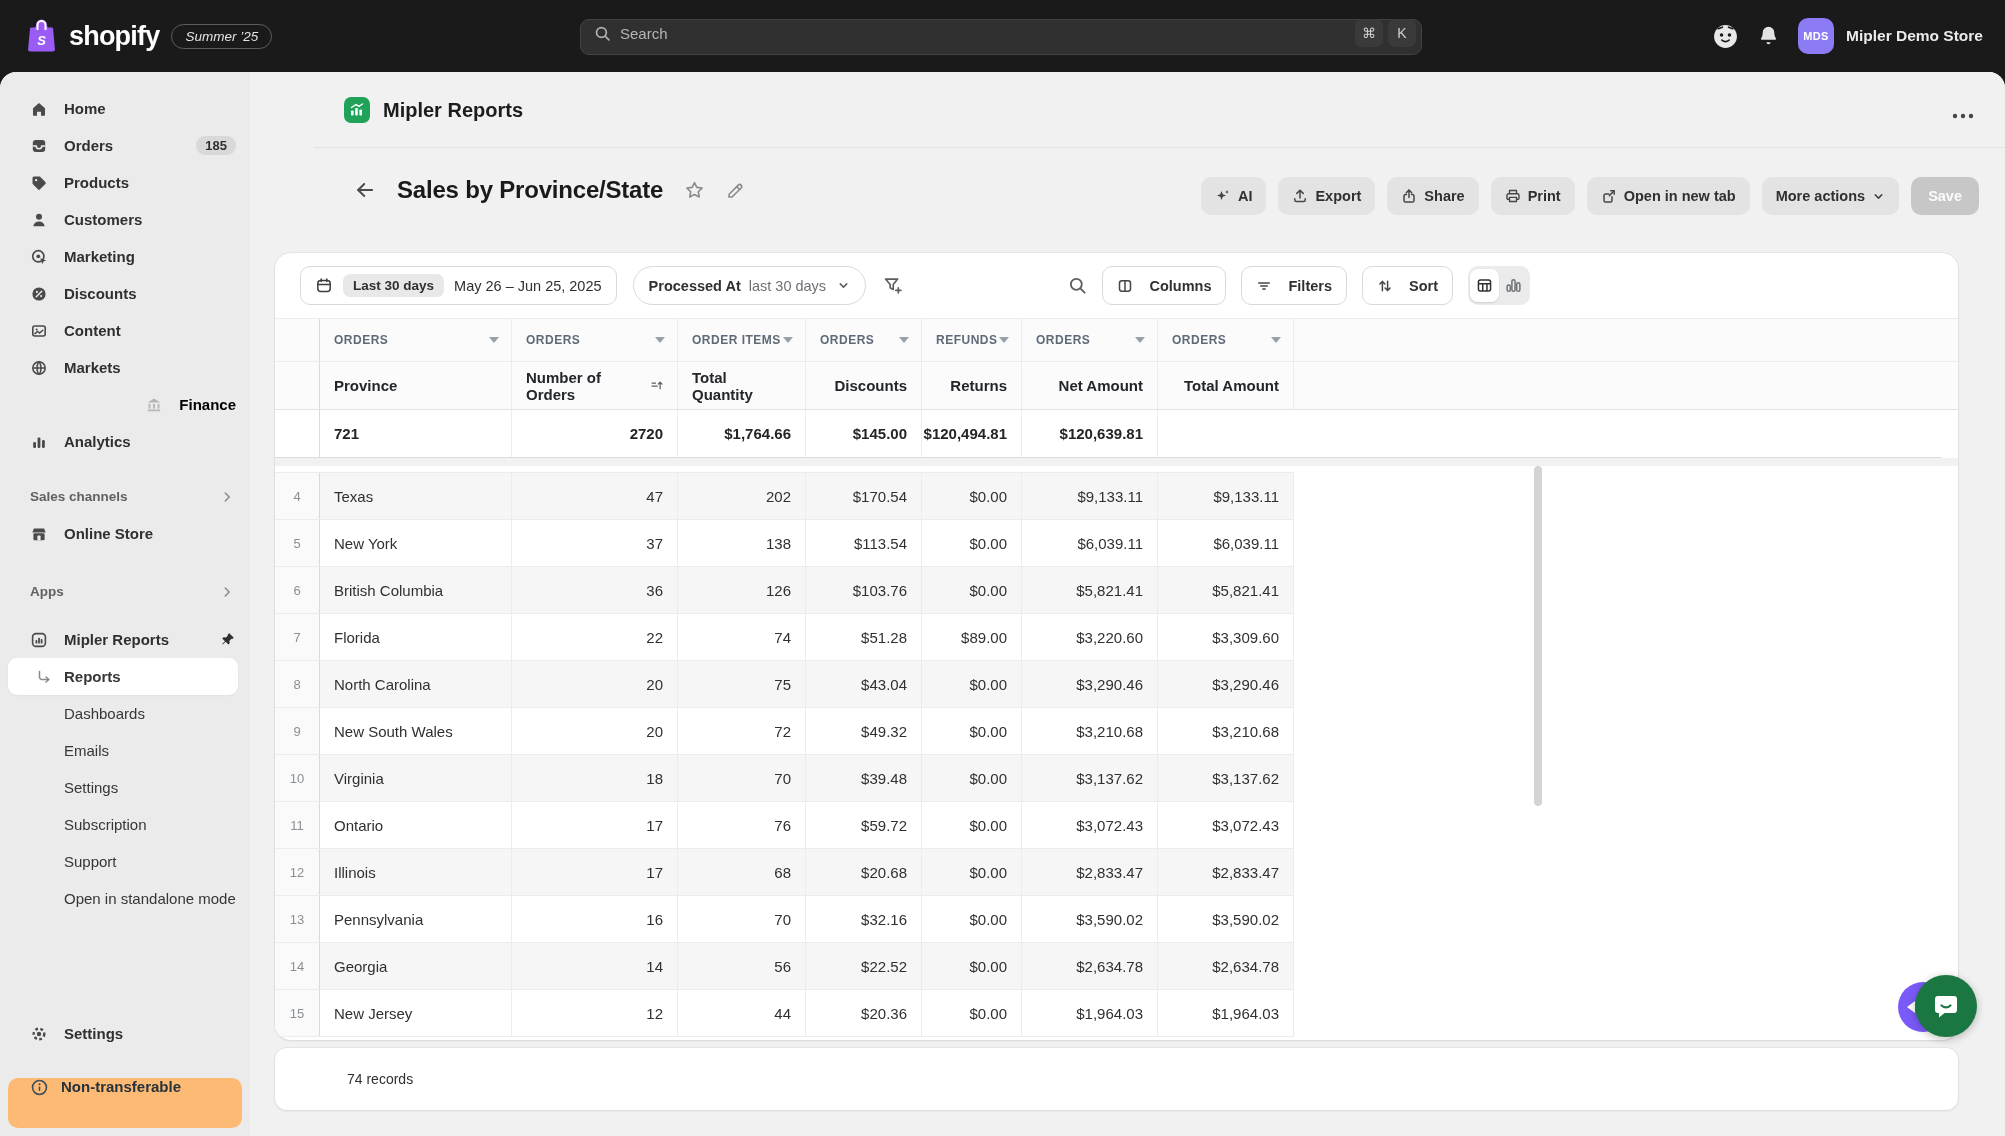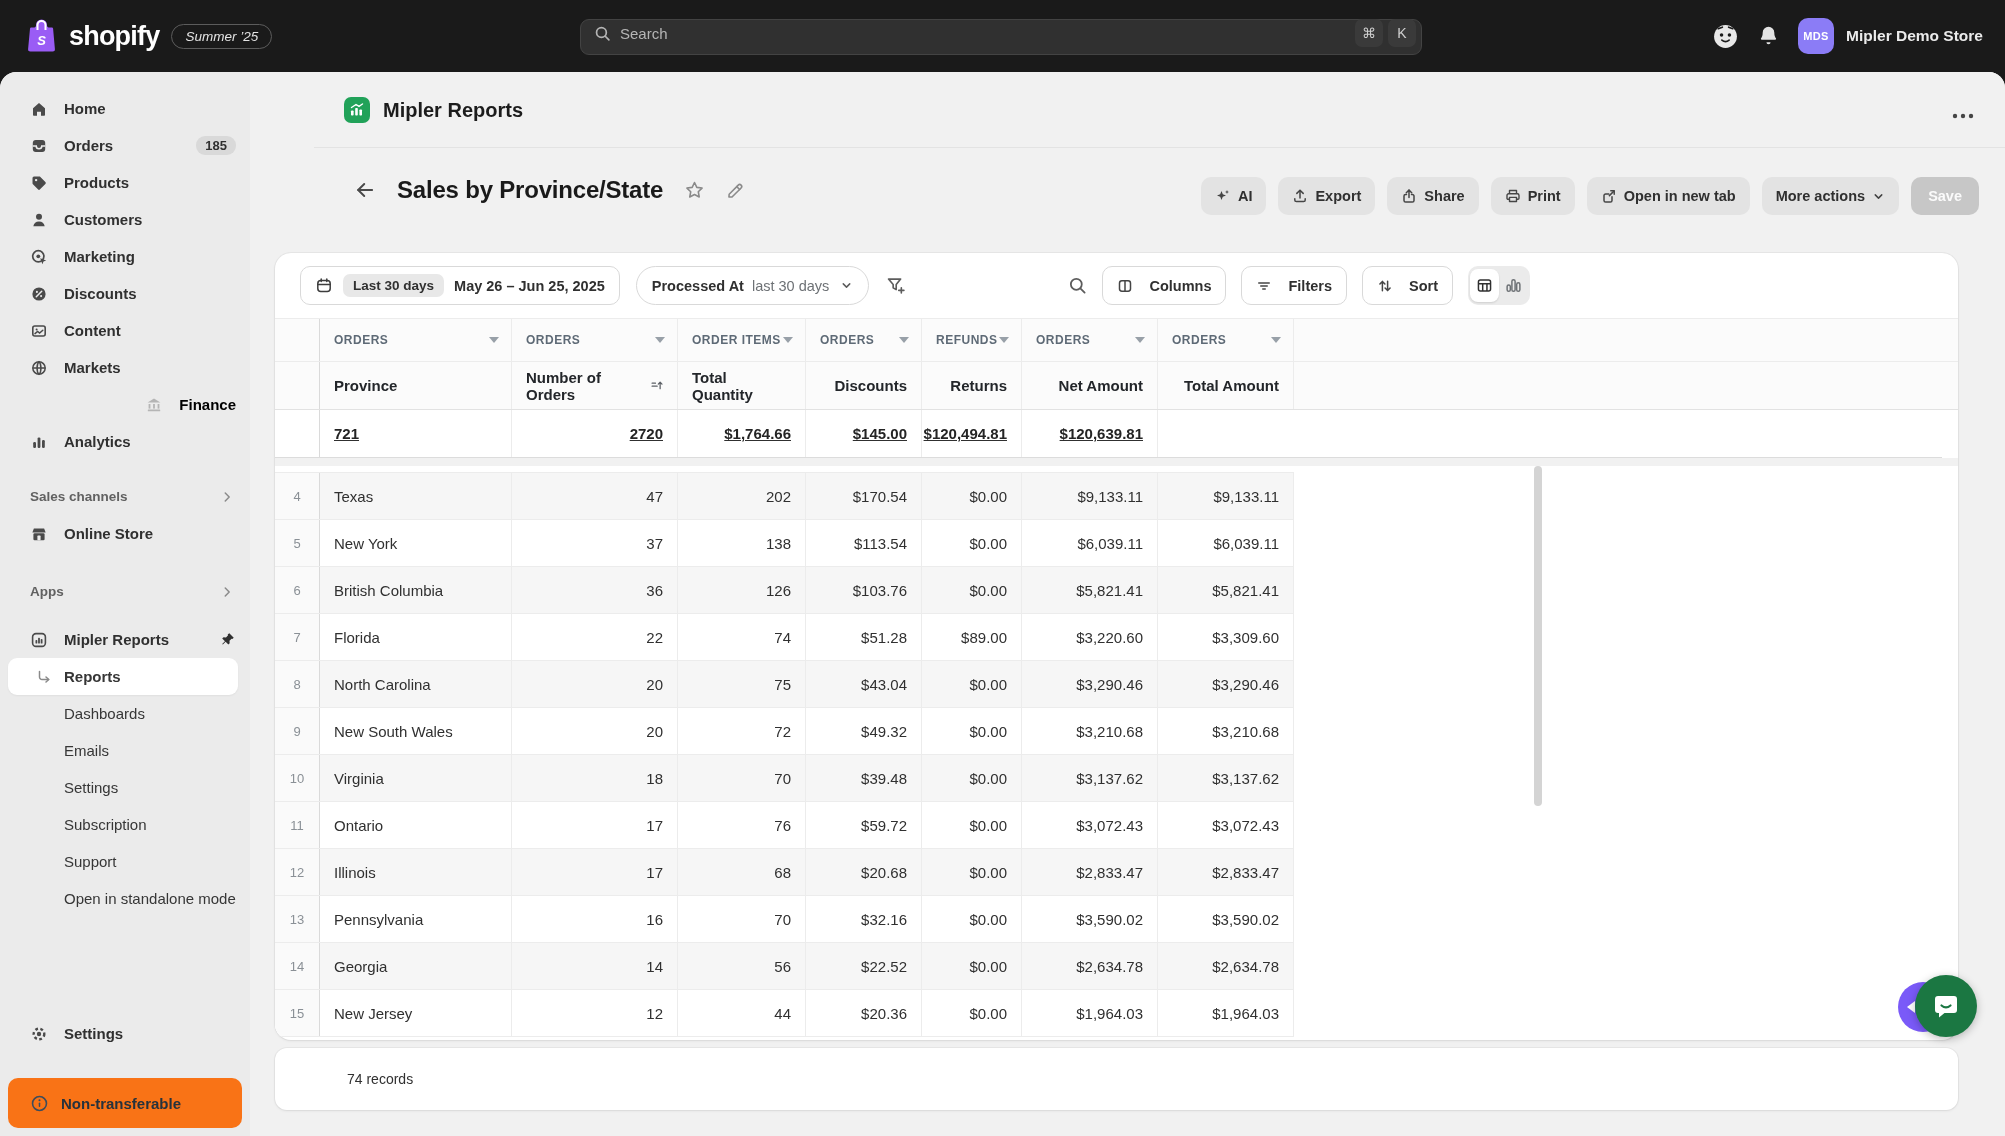--- a/index.html
+++ b/index.html
@@ -39,22 +39,22 @@
        color:#303030;padding:2px 9px;}
   .sec-head{height:37px;display:flex;align-items:center;padding:0 16px 0 30px;font-size:13.5px;
        font-weight:600;color:#616161;}
   .sec-head .chev{margin-left:auto;color:#8a8a8a;}
   .sub-item{height:37px;display:flex;align-items:center;padding:0 14px 0 64px;font-size:15px;color:#363636;}
   .sub-item.active{background:#fff;border-radius:9px;margin:0 12px 0 8px;padding:0 14px 0 28px;
        font-weight:600;box-shadow:0 1px 2px rgba(0,0,0,.05);}
   .branch{color:#8a8a8a;margin-right:12px;}
   .spacer18{height:18px;} .spacer21{height:21px;} .spacer11{height:11px;}
   .side-settings{position:absolute;top:943px;left:0;right:0;}
-  .info-banner{position:absolute;top:1006px;left:8px;right:8px;height:50px;background:#f97316;
-       border-radius:10px;display:flex;align-items:center;gap:12px;padding:0 14px 0 22px;box-sizing:border-box;
+  .info-banner{position:absolute;top:1006px;left:8px;right:8px;height:50px;background:#fdba74;
+       border-radius:10px;display:flex;align-items:flex-start;gap:12px;padding:0 14px 0 22px;box-sizing:border-box;
        color:#26323c;font-size:15px;font-weight:600;}
   .info-banner .ic{color:#3c4c5c;}
 
   
   .main{position:absolute;top:0;left:250px;right:0;bottom:0;background:#f1f1f1;}
   .app-header-divider{position:absolute;top:75px;left:64px;right:0;height:1px;background:#e3e3e3;}
   .app-header{position:absolute;top:0;left:94px;height:76px;display:flex;align-items:center;gap:13px;}
   .app-icon{width:26px;height:26px;border-radius:7px;background:#21a259;display:flex;align-items:center;justify-content:center;}
   .app-title{font-size:20px;font-weight:bold;color:#1c1c1c;}
   .dots-btn{position:absolute;top:30px;right:24px;width:36px;height:28px;display:flex;align-items:center;
@@ -72,42 +72,42 @@
 
   
   .card{position:absolute;top:181px;left:25px;width:1683px;height:787px;background:#fff;border-radius:16px;
        box-shadow:0 0 0 1px rgba(0,0,0,.04),0 1px 3px rgba(26,26,26,.07);overflow:hidden;}
   .ctoolbar{position:absolute;top:0;left:0;right:0;height:65px;}
   .tb-left{position:absolute;left:25px;top:13px;display:flex;align-items:center;gap:16px;}
   .date-btn{height:39px;border:1px solid #d9d9d9;border-radius:10px;background:#fff;display:flex;
        align-items:center;gap:10px;padding:0 14px;box-sizing:border-box;}
   .date-btn .ic{color:#3d3d3d;}
   .date-chip{background:#e8e8e8;border-radius:7px;font-size:13.5px;font-weight:600;padding:4px 10px;color:#303030;}
-  .date-text{font-size:14.5px;font-weight:700;color:#303030;white-space:nowrap;}
+  .date-text{font-size:14.5px;font-weight:400;color:#303030;white-space:nowrap;}
   .proc-btn{height:39px;border:1px solid #d9d9d9;border-radius:20px;background:#fff;display:flex;
        align-items:center;gap:8px;padding:0 15px;box-sizing:border-box;font-size:14.5px;white-space:nowrap;}
   .proc-field{font-weight:600;color:#303030;} .proc-val{color:#6d7175;}
   .proc-btn .ic{color:#5c5c5c;margin-left:3px;}
   .iconbtn{color:#5c5c5c;display:flex;align-items:center;justify-content:center;}
   .tb-right{position:absolute;right:428px;top:13px;display:flex;align-items:center;gap:15px;}
   .wbtn{height:39px;border:1px solid #d9d9d9;border-radius:10px;background:#fff;display:flex;align-items:center;
        gap:16px;padding:0 14px;box-sizing:border-box;font-size:14.5px;font-weight:600;color:#303030;}
   .wbtn .ic{color:#454545;}
   .seg{height:39px;width:62px;background:#ebebeb;border-radius:10px;display:flex;align-items:center;padding:2px;box-sizing:border-box;}
   .seg-cell{width:29px;height:33px;display:flex;align-items:center;justify-content:center;color:#6d7175;border-radius:8px;}
   .seg-cell.on{background:#fff;color:#303030;box-shadow:0 1px 2px rgba(0,0,0,.12);}
 
   
   .tgrid{display:grid;grid-template-columns:45px 192px 166px 128px 116px 100px 136px 136px;width:1019px;}
   .band-group{position:absolute;top:65px;left:0;right:0;height:44px;background:#fbfbfb;
        border-top:1px solid #ececec;border-bottom:1px solid #ececec;box-sizing:border-box;}
   .band-header{position:absolute;top:109px;left:0;right:0;height:48px;background:#fbfbfb;
        border-bottom:1px solid #e2e2e2;box-sizing:border-box;}
   .band-summary{position:absolute;top:157px;left:0;right:16px;height:48px;background:#fff;
-       border-bottom:1px solid #dcdcdc;box-sizing:border-box;text-decoration:underline;}
+       border-bottom:1px solid #dcdcdc;box-sizing:border-box;}
   .band-gap{position:absolute;top:205px;left:0;right:0;height:8px;background:#f1f1f1;}
   .row-sliver{position:absolute;top:213px;left:0;width:1019px;height:7px;border-bottom:1px solid #ececec;box-sizing:border-box;}
   .tbody{position:absolute;top:220px;left:0;width:1019px;}
 
   .gcell,.hcell,.scell,.cell{display:flex;align-items:center;box-sizing:border-box;height:100%;
        border-right:1px solid #ececec;overflow:hidden;}
   .numcol{background:transparent;border-right:1px solid #dadada;}
   .gcell{padding:0 12px 0 14px;}
   .glabel{font-size:12px;font-weight:600;letter-spacing:.5px;color:#5e6a76;}
   .tri{width:0;height:0;border-left:5px solid transparent;border-right:5px solid transparent;

